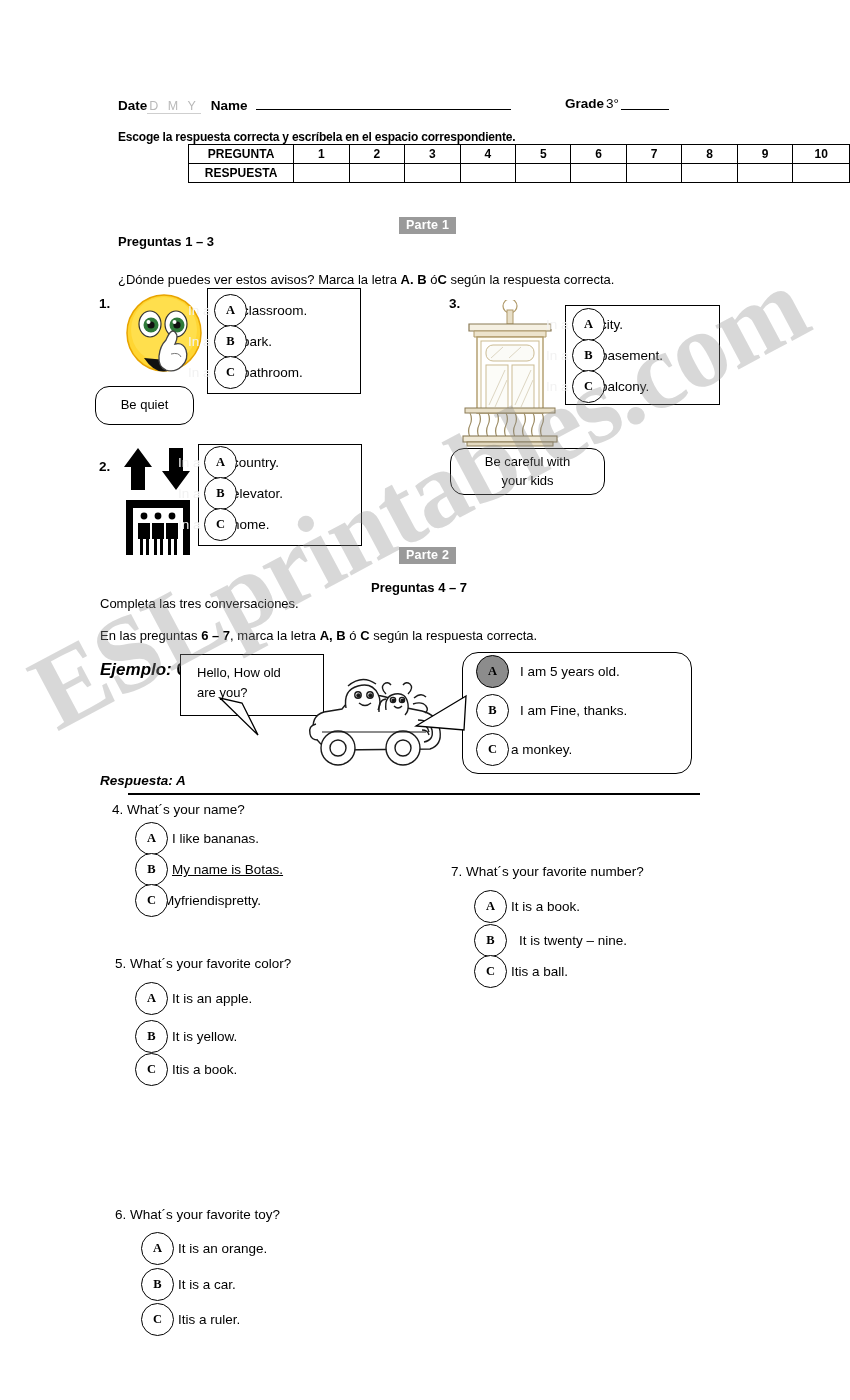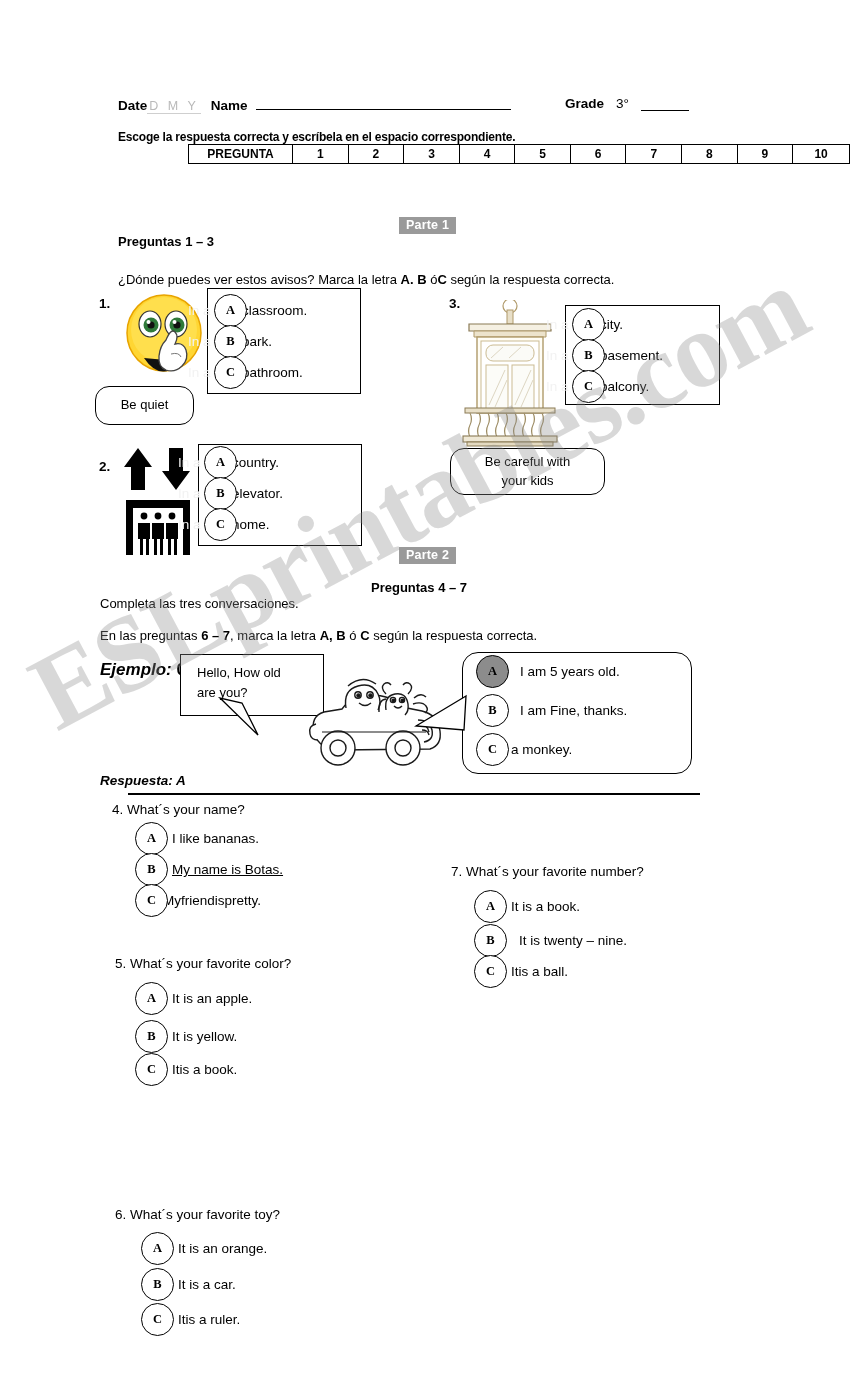--- a/index.html
+++ b/index.html
@@ -21,21 +21,21 @@
   .hdr{position:absolute;left:118px;top:96px;width:600px;
        display:flex;align-items:baseline;font-size:13.5px;}
   .b{font-weight:bold;}
   .dmy{color:#b9b9b9;font-size:12.5px;letter-spacing:3px;
        border-bottom:1px solid #cfcfcf;padding:0 2px;margin-right:10px;}
   .nm-line{display:inline-block;width:255px;border-bottom:1.4px solid #000;
            margin-left:8px;height:13px;}
   .gr-line{display:inline-block;width:48px;border-bottom:1.4px solid #000;
            height:13px;}
   .hdr-right{position:absolute;left:565px;top:96px;font-size:13.5px;
-             display:flex;align-items:flex-end;gap:12px;}
+             display:flex;align-items:flex-start;gap:2px;}
 
   .instr1{position:absolute;left:118px;top:130px;font-size:12px;font-weight:bold;
           letter-spacing:-.2px;}
 
   
   table.ans{position:absolute;left:188px;top:144px;border-collapse:collapse;}
   table.ans td{border:1.6px solid #000;height:16px;font-size:12px;
                font-weight:bold;text-align:center;padding:1px 12px;}
   td.lbl{width:82px;text-align:left;padding-left:5px;font-size:12.5px;}
   td.num{width:36px;}
@@ -109,20 +109,33 @@
       <td class="num">1</td>
       <td class="num">2</td>
       <td class="num">3</td>
       <td class="num">4</td>
       <td class="num">5</td>
       <td class="num">6</td>
       <td class="num">7</td>
       <td class="num">8</td>
       <td class="num">9</td>
       <td class="num">10</td>
+    </tr>
+    <tr>
+      <td class="lbl">RESPUESTA</td>
+      <td class="num"></td>
+      <td class="num"></td>
+      <td class="num"></td>
+      <td class="num"></td>
+      <td class="num"></td>
+      <td class="num"></td>
+      <td class="num"></td>
+      <td class="num"></td>
+      <td class="num"></td>
+      <td class="num"></td>
     </tr>
   </tbody>
       </table>
 
   <div class="parte" style="left:399px;top:217px;">Parte 1</div>
   <div class="ttl" style="left:118px;top:234px;">Preguntas 1 – 3</div>
 
   <div class="txt" style="left:118px;top:272px;">
     <span>¿Dónde puedes ver estos avisos? Marca la letra </span><span class="b">A. B</span><span> ó</span><span class="b">C</span><span> según la respuesta correcta.</span>
   </div>

